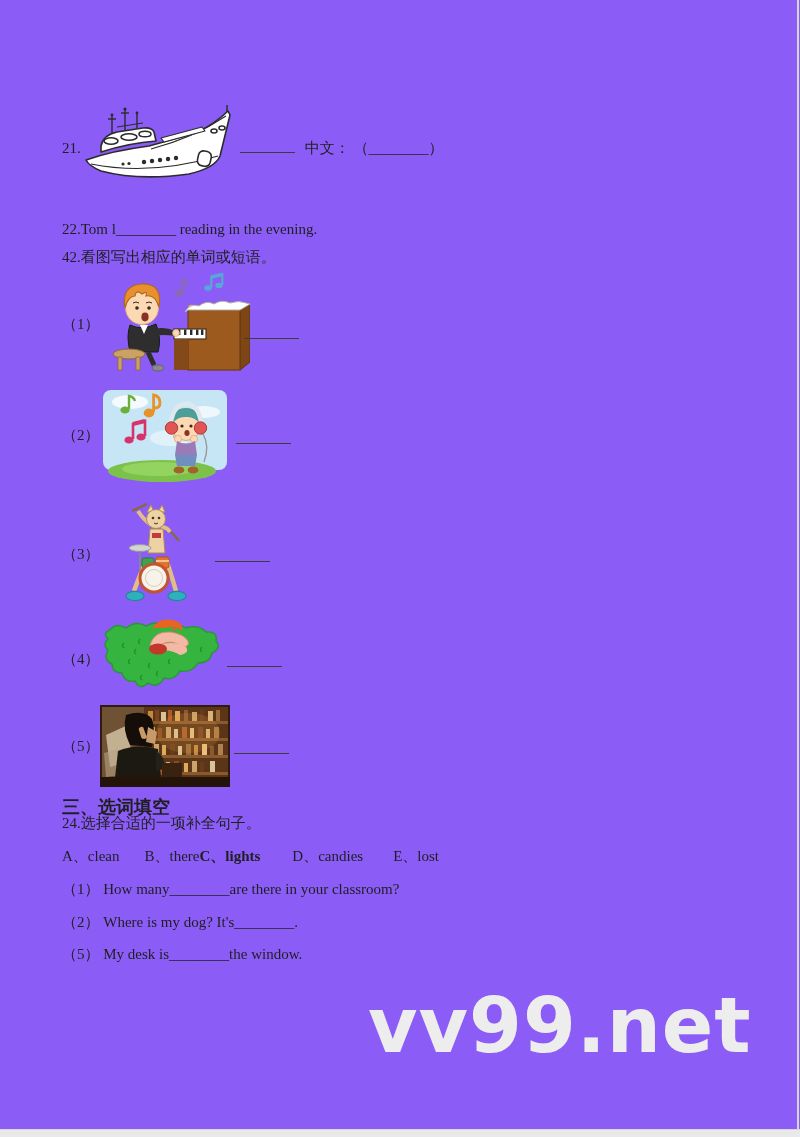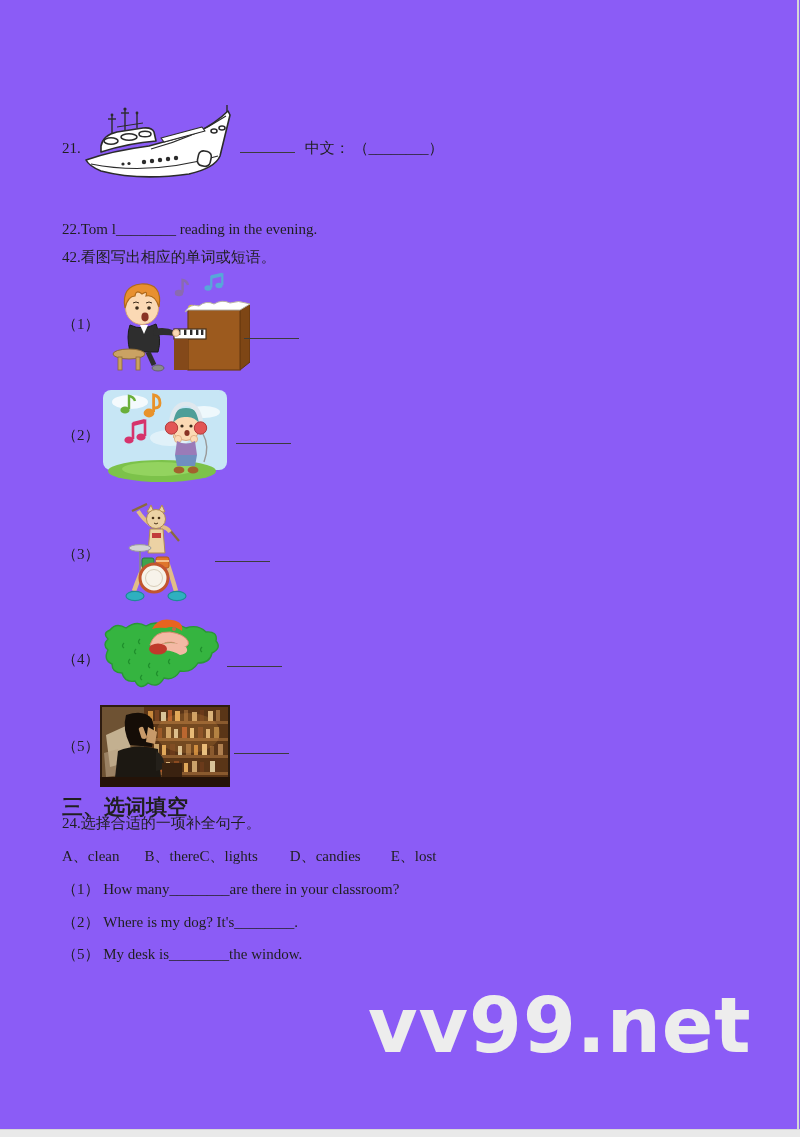--- a/index.html
+++ b/index.html
@@ -35,27 +35,27 @@
   .row2{margin-top:13px;height:94px;}
   .row3{margin-top:21px;height:102px;}
   .row4{margin-top:12px;height:83px;}
   .row5{margin-top:5px;height:82px;}
   .row1 .blank-line{margin-left:-6px;margin-top:28px;}
   .row2 .blank-line{margin-left:6px;margin-top:14px;}
   .row3 svg{margin-left:25px;}
   .row3 .blank-line{margin-left:27px;margin-top:12px;}
   .row4 .blank-line{margin-left:3px;margin-top:13px;}
   .row5 .blank-line{margin-left:4px;margin-top:12px;}
-  .section-title{margin:11px 0 0 0;font-size:21px;font-weight:700;line-height:18px;}
+  .section-title{margin:11px 0 0 0;font-size:18px;font-weight:700;line-height:18px;}
   .q24-prompt{}
   .options-row{margin-top:18px;line-height:15px;}
   .opt{display:inline-block;}
   .opt-a{margin-right:25px;}
   .opt-b{margin-right:0;}
-  .opt-c{margin-right:32px;}
+  .opt-c{margin-right:32px;font-weight:bold;}
   .opt-d{margin-right:30px;}
   .sentence{margin-top:18px;}
   .sentence + .sentence{margin-top:17.5px;}
 </style>
 </head>
 <body>
 
 <div class="page">
 
   <div class="watermark">vv99.net</div>

